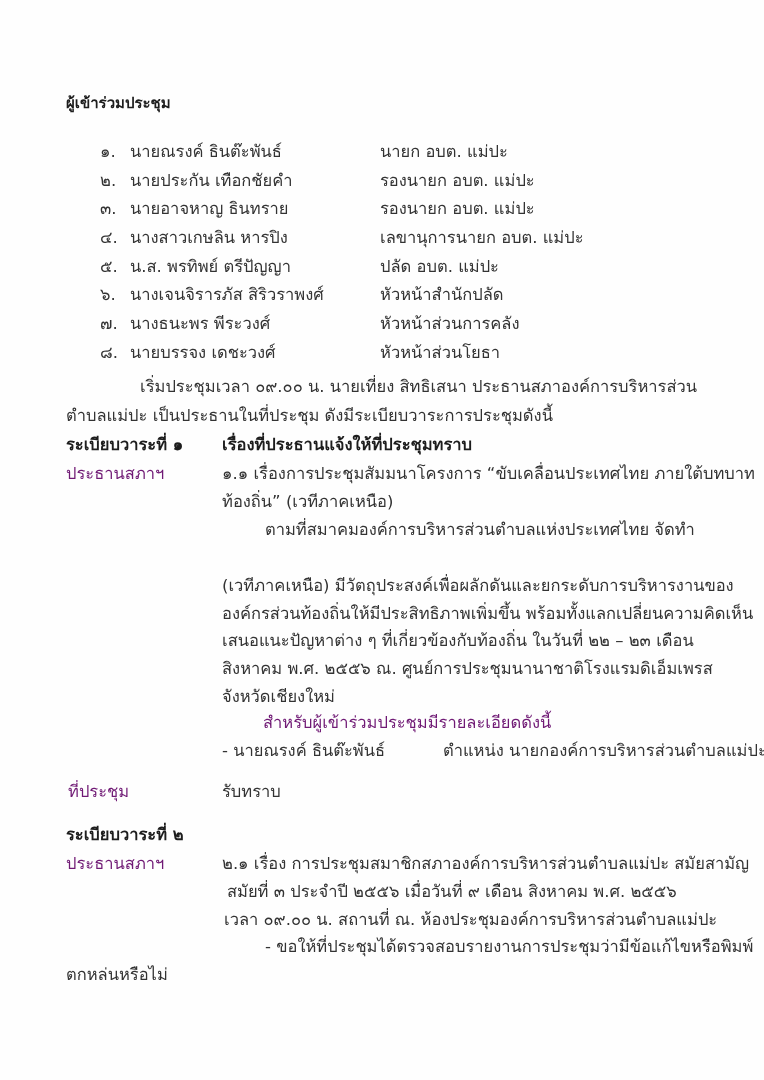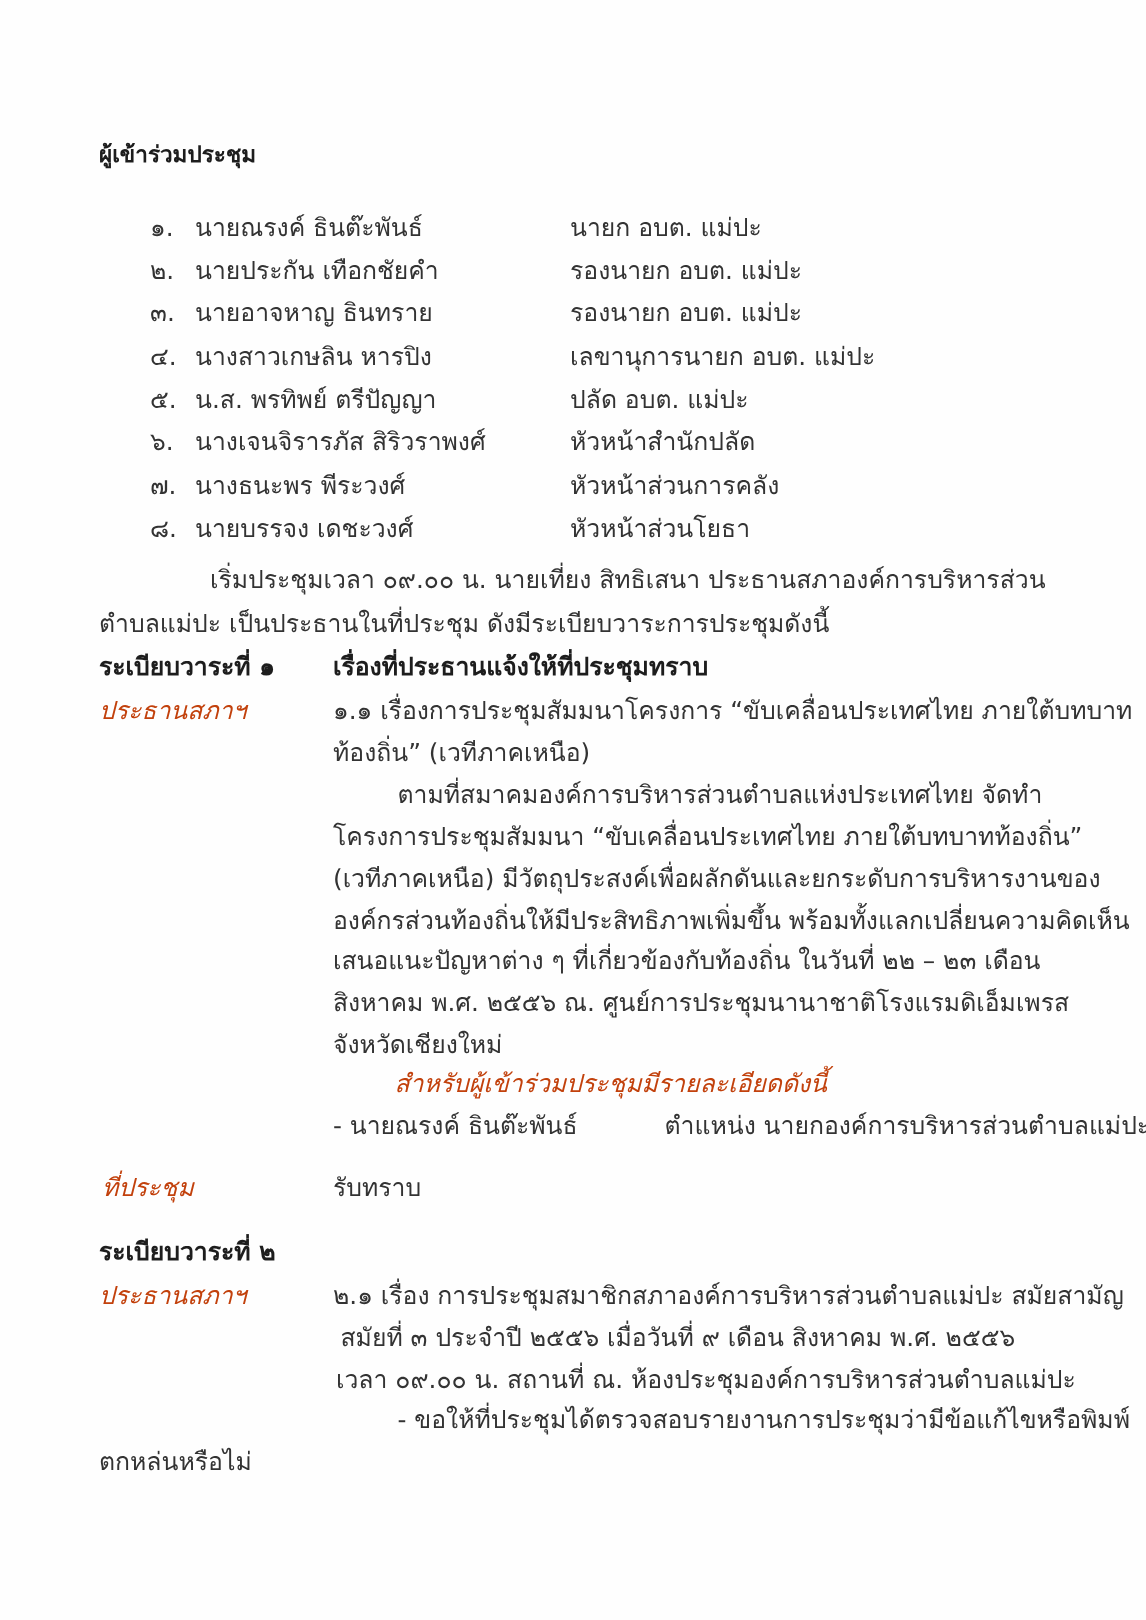--- a/index.html
+++ b/index.html
@@ -20,22 +20,21 @@
   }
   .ln {
     position: absolute;
     white-space: nowrap;
   }
   .bold {
     font-weight: bold;
     color: #1d1d1d;
   }
   .italic {
-    font-style: italic;
-    color: #c2410c;
+    color: #701a75;
   }
   .heading {
     font-size: 15px;
   }
 </style>
 </head>
 <body>
 
 <div class="page">
 
@@ -79,21 +78,20 @@
   <div class="ln" style="left:66px; top:403px;">ตำบลแม่ปะ  เป็นประธานในที่ประชุม  ดังมีระเบียบวาระการประชุมดังนี้</div>
 
   <div class="ln bold" style="left:66px; top:432px;">ระเบียบวาระที่ ๑</div>
   <div class="ln bold" style="left:222px; top:432px;">เรื่องที่ประธานแจ้งให้ที่ประชุมทราบ</div>
 
   <div class="ln italic" style="left:66px; top:461px;">ประธานสภาฯ</div>
 
   <div class="ln" style="left:222px; top:461px;">๑.๑  เรื่องการประชุมสัมมนาโครงการ “ขับเคลื่อนประเทศไทย  ภายใต้บทบาท</div>
   <div class="ln" style="left:222px; top:489px;">ท้องถิ่น”  (เวทีภาคเหนือ)</div>
   <div class="ln" style="left:265px; top:517px;">ตามที่สมาคมองค์การบริหารส่วนตำบลแห่งประเทศไทย  จัดทำ</div>
-  <div class="ln" style="left:222px; top:545px;">โครงการประชุมสัมมนา  “ขับเคลื่อนประเทศไทย  ภายใต้บทบาทท้องถิ่น”</div>
   <div class="ln" style="left:222px; top:573px;">(เวทีภาคเหนือ)  มีวัตถุประสงค์เพื่อผลักดันและยกระดับการบริหารงานของ</div>
   <div class="ln" style="left:222px; top:601px;">องค์กรส่วนท้องถิ่นให้มีประสิทธิภาพเพิ่มขึ้น  พร้อมทั้งแลกเปลี่ยนความคิดเห็น</div>
   <div class="ln" style="left:222px; top:628px;">เสนอแนะปัญหาต่าง ๆ ที่เกี่ยวข้องกับท้องถิ่น  ในวันที่ ๒๒ – ๒๓  เดือน</div>
   <div class="ln" style="left:222px; top:656px;">สิงหาคม  พ.ศ. ๒๕๕๖  ณ. ศูนย์การประชุมนานาชาติโรงแรมดิเอ็มเพรส</div>
   <div class="ln" style="left:222px; top:684px;">จังหวัดเชียงใหม่</div>
   <div class="ln italic" style="left:263px; top:710px;">สำหรับผู้เข้าร่วมประชุมมีรายละเอียดดังนี้</div>
 
   <div class="ln" style="left:222px; top:738px;">- นายณรงค์  ธินต๊ะพันธ์</div>
   <div class="ln" style="left:443px; top:738px;">ตำแหน่ง  นายกองค์การบริหารส่วนตำบลแม่ปะ</div>
 

